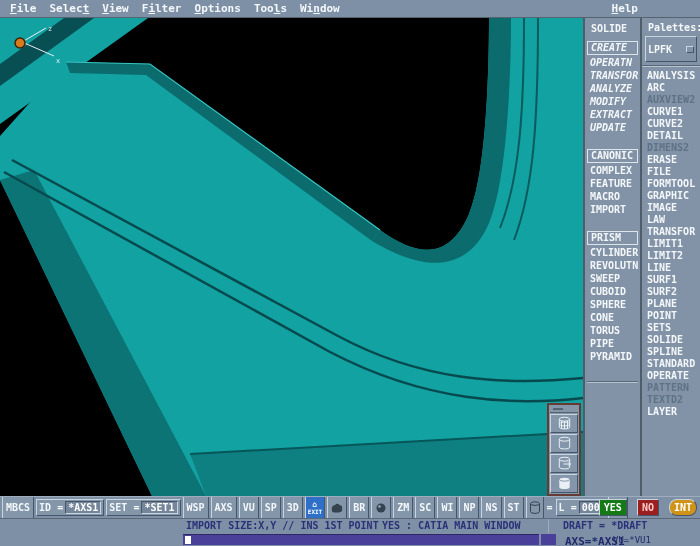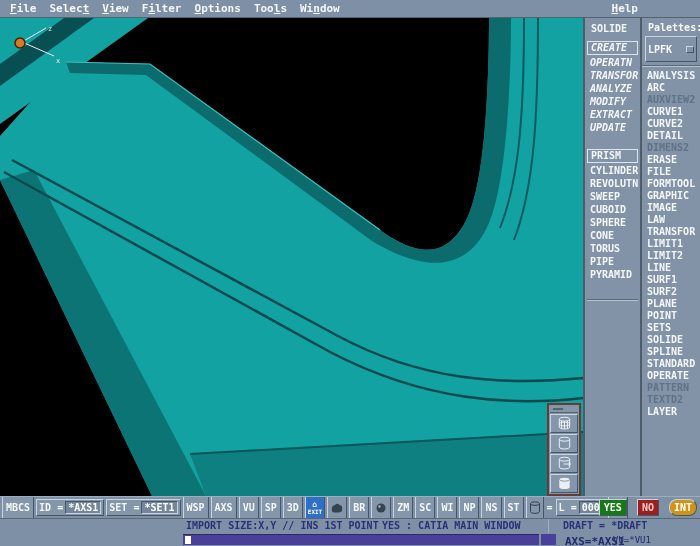--- a/index.html
+++ b/index.html
@@ -173,20 +173,27 @@
     <div class="panel-title">SOLIDE</div>
     <div>
         <div class="p-section">
           <div class="box-header">CREATE</div>
           <div class="p-item">OPERATN</div>
           <div class="p-item">TRANSFOR</div>
           <div class="p-item">ANALYZE</div>
           <div class="p-item">MODIFY</div>
           <div class="p-item">EXTRACT</div>
           <div class="p-item">UPDATE</div>
+        </div>
+        <div class="p-section">
+          <div class="box-header">CANONIC</div>
+          <div class="p-item">COMPLEX</div>
+          <div class="p-item">FEATURE</div>
+          <div class="p-item">MACRO</div>
+          <div class="p-item">IMPORT</div>
         </div>
         <div class="p-section">
           <div class="box-header">PRISM</div>
           <div class="p-item">CYLINDER</div>
           <div class="p-item">REVOLUTN</div>
           <div class="p-item">SWEEP</div>
           <div class="p-item">CUBOID</div>
           <div class="p-item">SPHERE</div>
           <div class="p-item">CONE</div>
           <div class="p-item">TORUS</div>

